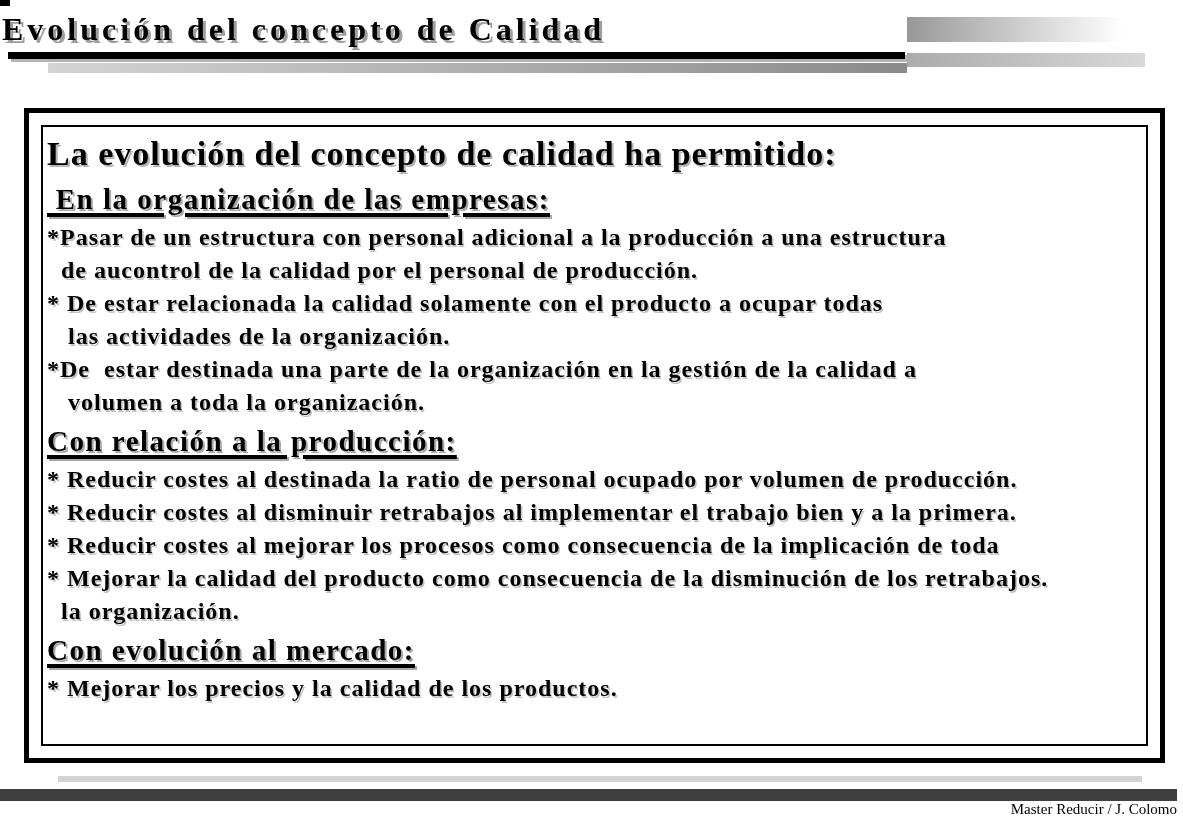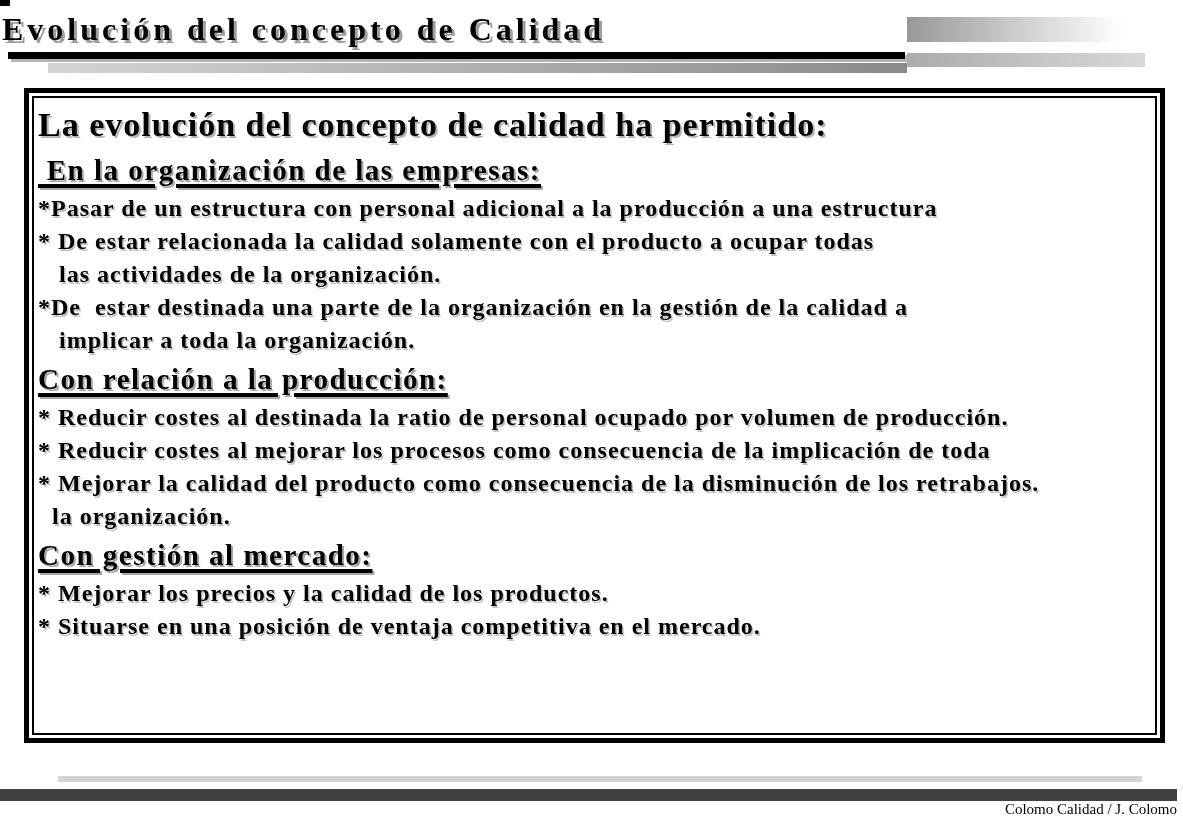--- a/index.html
+++ b/index.html
@@ -46,25 +46,25 @@
     width: 859px; height: 10px;
     background: linear-gradient(to right, #d4d4d4, #8a8a8a);
   }
   .bar-b-right {
     position: absolute; left: 907px; top: 53px;
     width: 238px; height: 14px;
     background: linear-gradient(to right, #ababab, #d9d9d9);
   }
   
   .content-box {
-    position: absolute; left: 24px; top: 88px;
+    position: absolute; left: 24px; top: 108px;
     width: 1141px; height: 655px;
     box-sizing: border-box;
     border: 5px solid #000;
-    padding: 3px;
+    padding: 12px;
     background: #fff;
   }
   .content-inner {
     box-sizing: border-box;
     width: 100%; height: 100%;
     border: 2px solid #000;
     padding: 2px 4px 2px 2px;
     overflow: hidden;
   }
   .intro {
@@ -121,35 +121,36 @@
   <div class="bar-b-left"></div>
   <div class="bar-b-right"></div>
 
   <div class="content-box">
     <div class="content-inner">
 
       <p class="intro">La evolución del concepto de calidad ha permitido:</p>
 
       <h2 class="sec-heading"> En la organización de las empresas:</h2>
       <p class="line">*Pasar de un estructura con personal adicional a la producción a una estructura</p>
+      <p class="line">  de aucontrol de la calidad por el personal de producción.</p>
       <p class="line">* De estar relacionada la calidad solamente con el producto a ocupar todas</p>
       <p class="line">   las actividades de la organización.</p>
       <p class="line">*De  estar destinada una parte de la organización en la gestión de la calidad a</p>
-      <p class="line">   implicar a toda la organización.</p>
+      <p class="line">   volumen a toda la organización.</p>
 
       <h2 class="sec-heading">Con relación a la producción:</h2>
       <p class="line">* Reducir costes al destinada la ratio de personal ocupado por volumen de producción.</p>
+      <p class="line">* Reducir costes al disminuir retrabajos al implementar el trabajo bien y a la primera.</p>
       <p class="line">* Reducir costes al mejorar los procesos como consecuencia de la implicación de toda</p>
       <p class="line">* Mejorar la calidad del producto como consecuencia de la disminución de los retrabajos.</p>
       <p class="line">  la organización.</p>
 
-      <h2 class="sec-heading">Con gestión al mercado:</h2>
+      <h2 class="sec-heading">Con evolución al mercado:</h2>
       <p class="line">* Mejorar los precios y la calidad de los productos.</p>
-      <p class="line">* Situarse en una posición de ventaja competitiva en el mercado.</p>
 
     </div>
   </div>
 
   <div class="footer-light-bar"></div>
   <div class="footer-dark-bar"></div>
-  <p class="footer-text">Colomo Calidad / J. Colomo</p>
+  <p class="footer-text">Master Reducir / J. Colomo</p>
 
 </div>
 
 </body></html>

